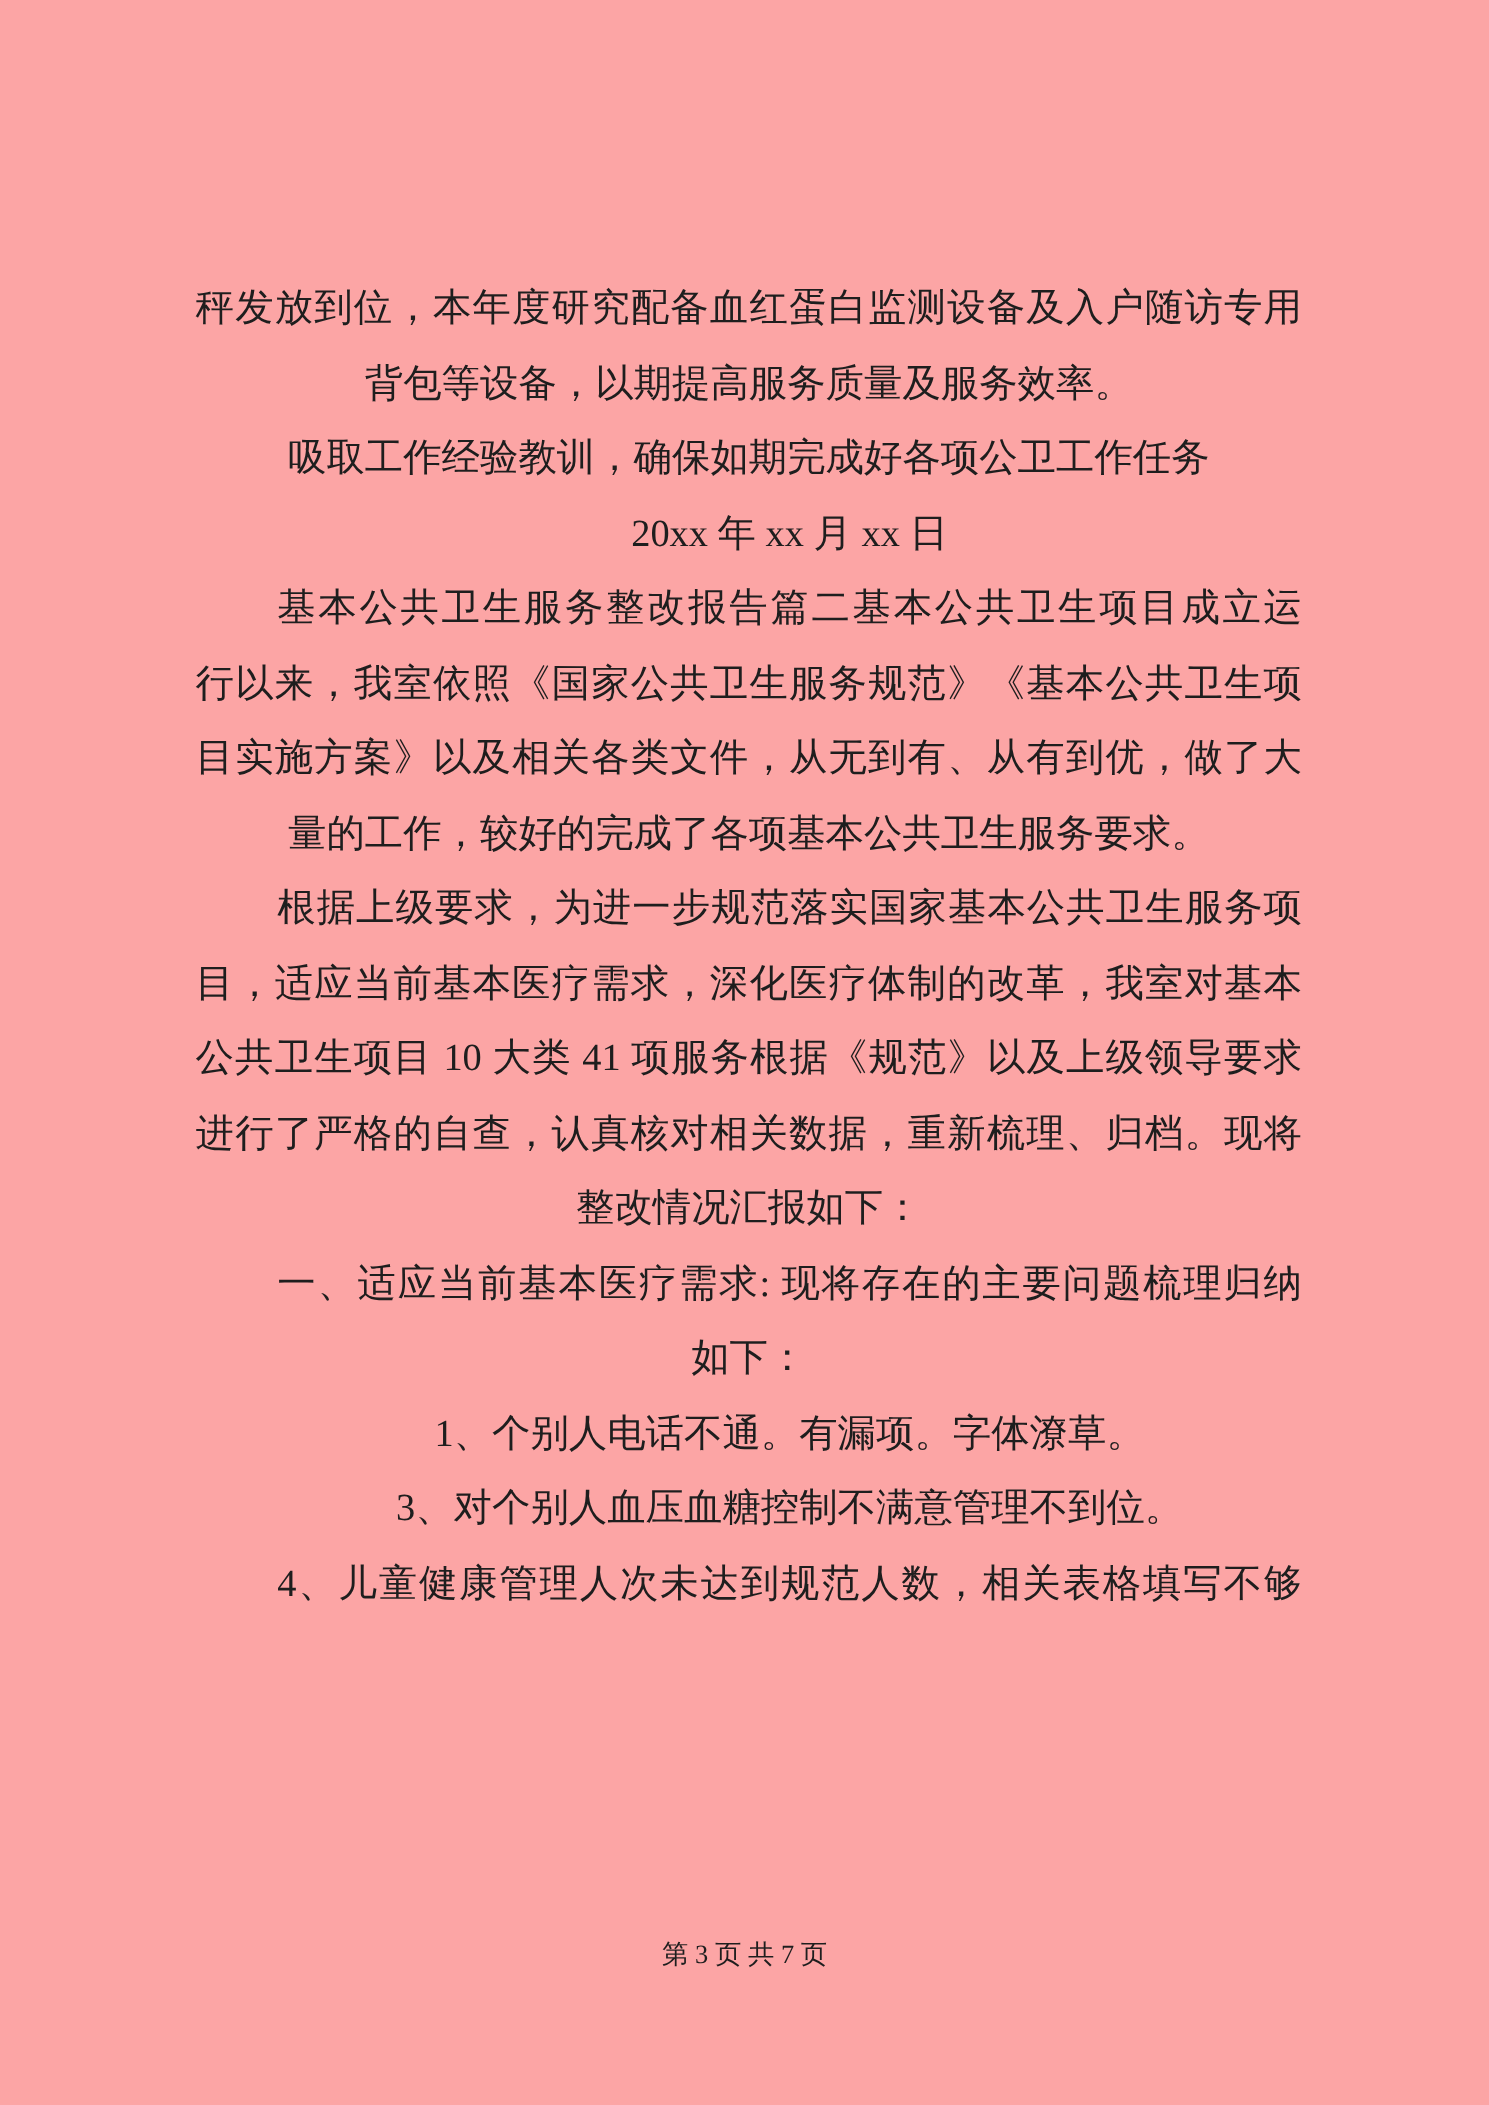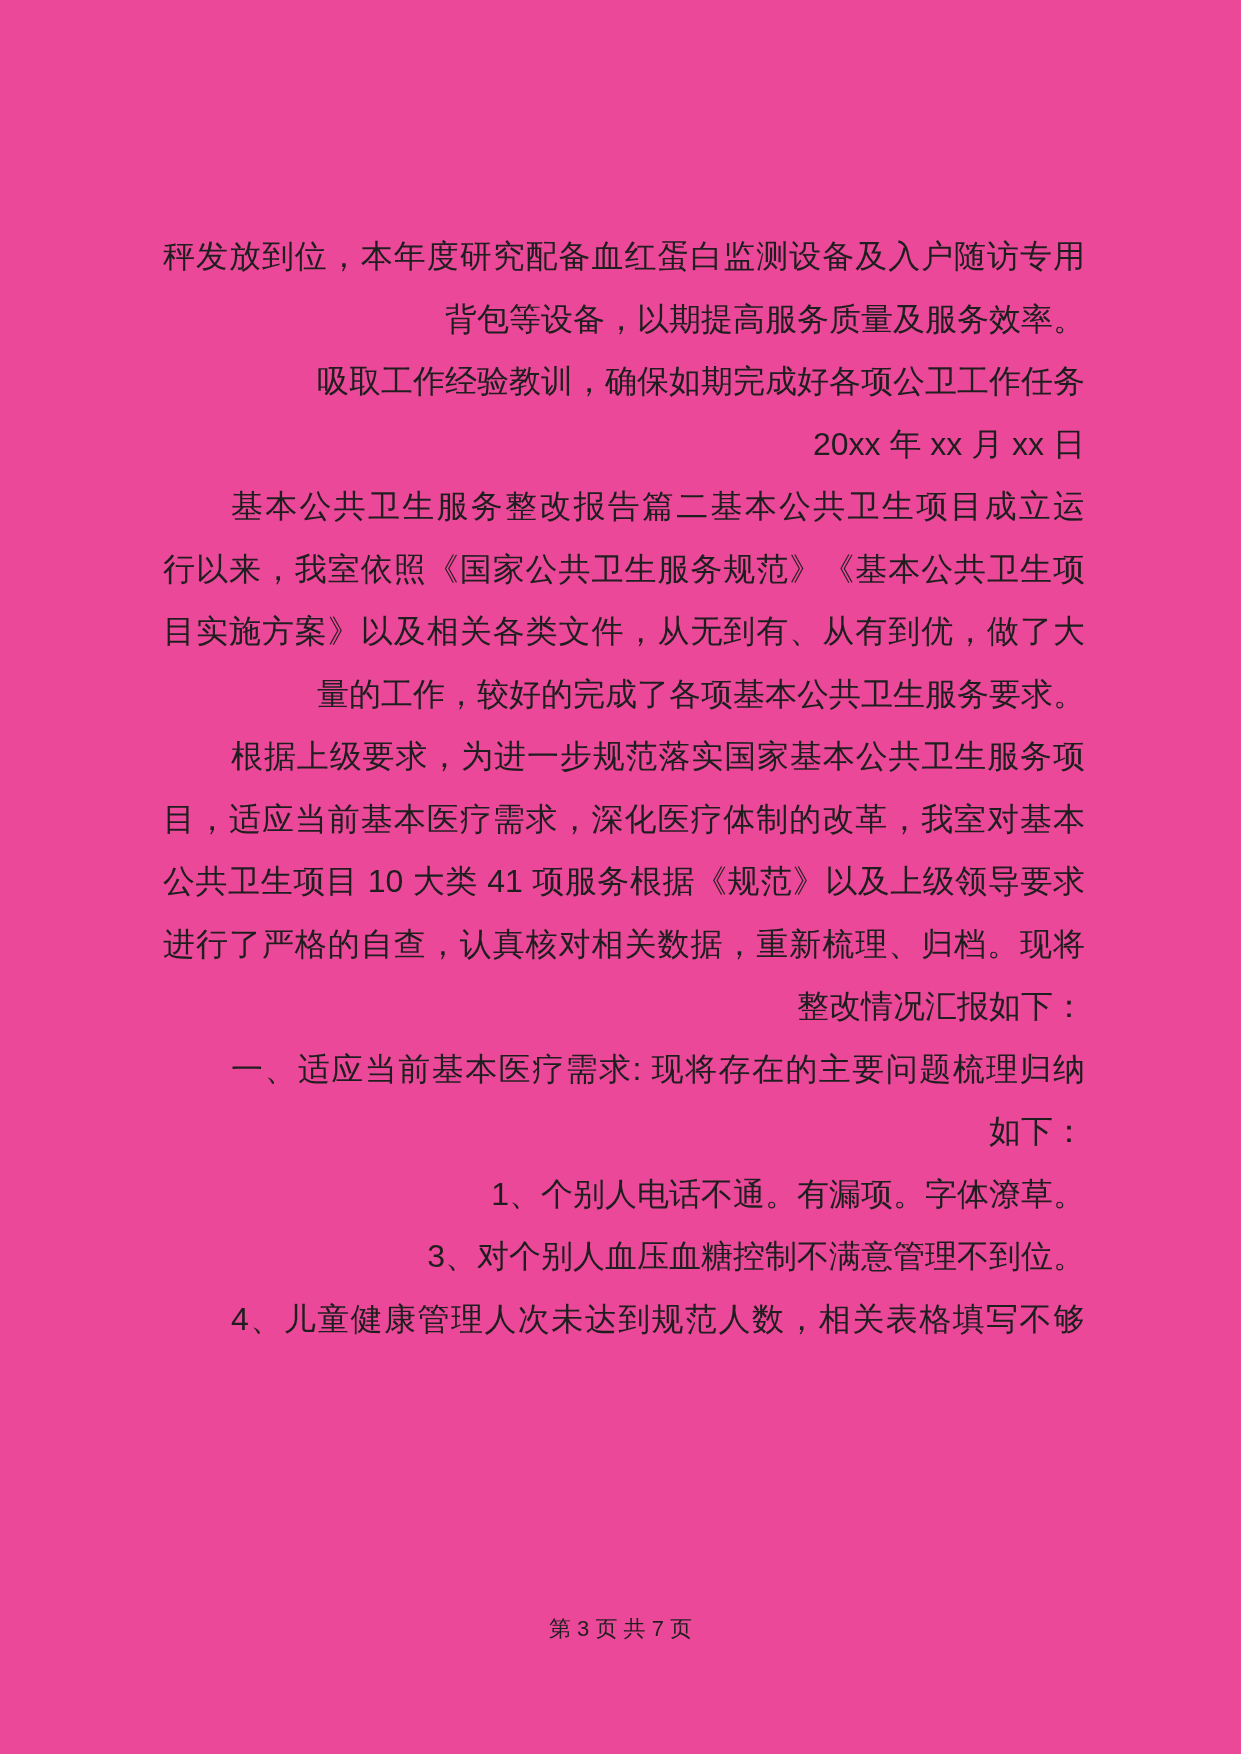--- a/index.html
+++ b/index.html
@@ -4,38 +4,38 @@
 <style>
   html, body {
     margin: 0;
     padding: 0;
     background: #ffffff;
   }
   .page {
     position: relative;
     width: 1241px;
     height: 1754px;
-    background: #ec4899;
+    background: #fca5a5;
     overflow: hidden;
-    font-family: Liberation Sans, sans-serif;
+    font-family: Liberation Serif, serif;
     color: #1e1e1e;
   }
   .content {
     position: absolute;
     left: 163px;
     top: 225px;
     width: 922px;
     font-size: 32px;
     line-height: 62.5px;
     font-weight: 400;
   }
   .line {
     height: 62.5px;
     white-space: nowrap;
-    text-align: right;
+    text-align: center;
   }
   
   .just {
     white-space: normal;
     text-align: justify;
     text-align-last: justify;
   }
   
   .indent {
     padding-left: 68px;

